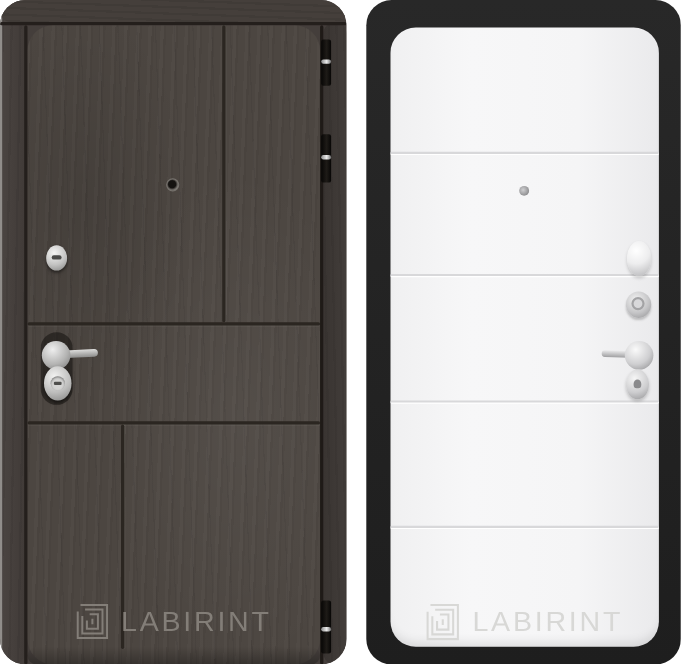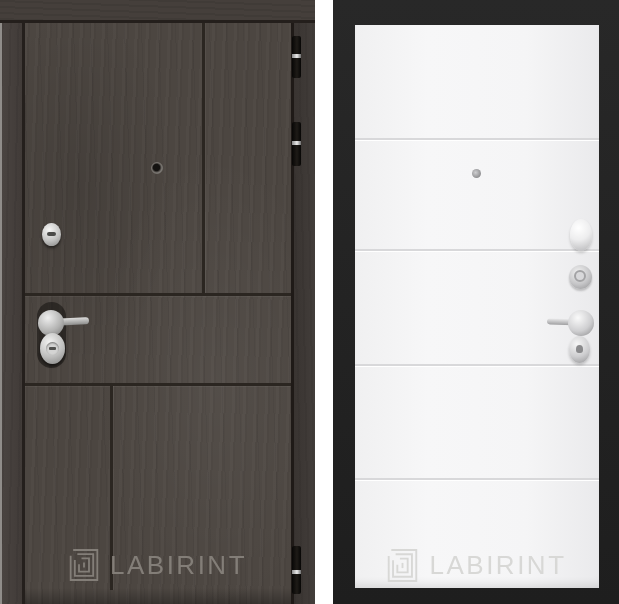--- a/index.html
+++ b/index.html
@@ -1,21 +1,21 @@
 <!DOCTYPE html>
 <html><head>
 <meta charset="utf-8">
 <style>
   html,body{margin:0;padding:0;background:#ffffff;}
   *{box-sizing:border-box;}
   .stage{
     position:relative;width:619px;height:604px;background:#ffffff;overflow:hidden;
     font-family:"Liberation Sans",sans-serif;
   }
-  .abs{position:absolute;}
+  .abs{position:absolute;border-radius:23px;}
 
   
   .lp{left:0;top:0;width:315px;height:604px;background:#443e3b;overflow:hidden;}
   .lp-edge-highlight{left:0;top:0;width:2px;height:604px;background:#908d8a;}
   .lp-frame-left{left:2px;top:0;width:20px;height:604px;
     background:repeating-linear-gradient(91deg,rgba(0,0,0,.06) 0 2px,transparent 2px 8px),
     linear-gradient(90deg,#4a4441,#413b38);}
   .lp-frame-right{left:294px;top:20px;width:21px;height:584px;
     background:repeating-linear-gradient(89deg,rgba(0,0,0,.05) 0 2px,transparent 2px 7px),
     linear-gradient(90deg,#393431,#423d3a);}

